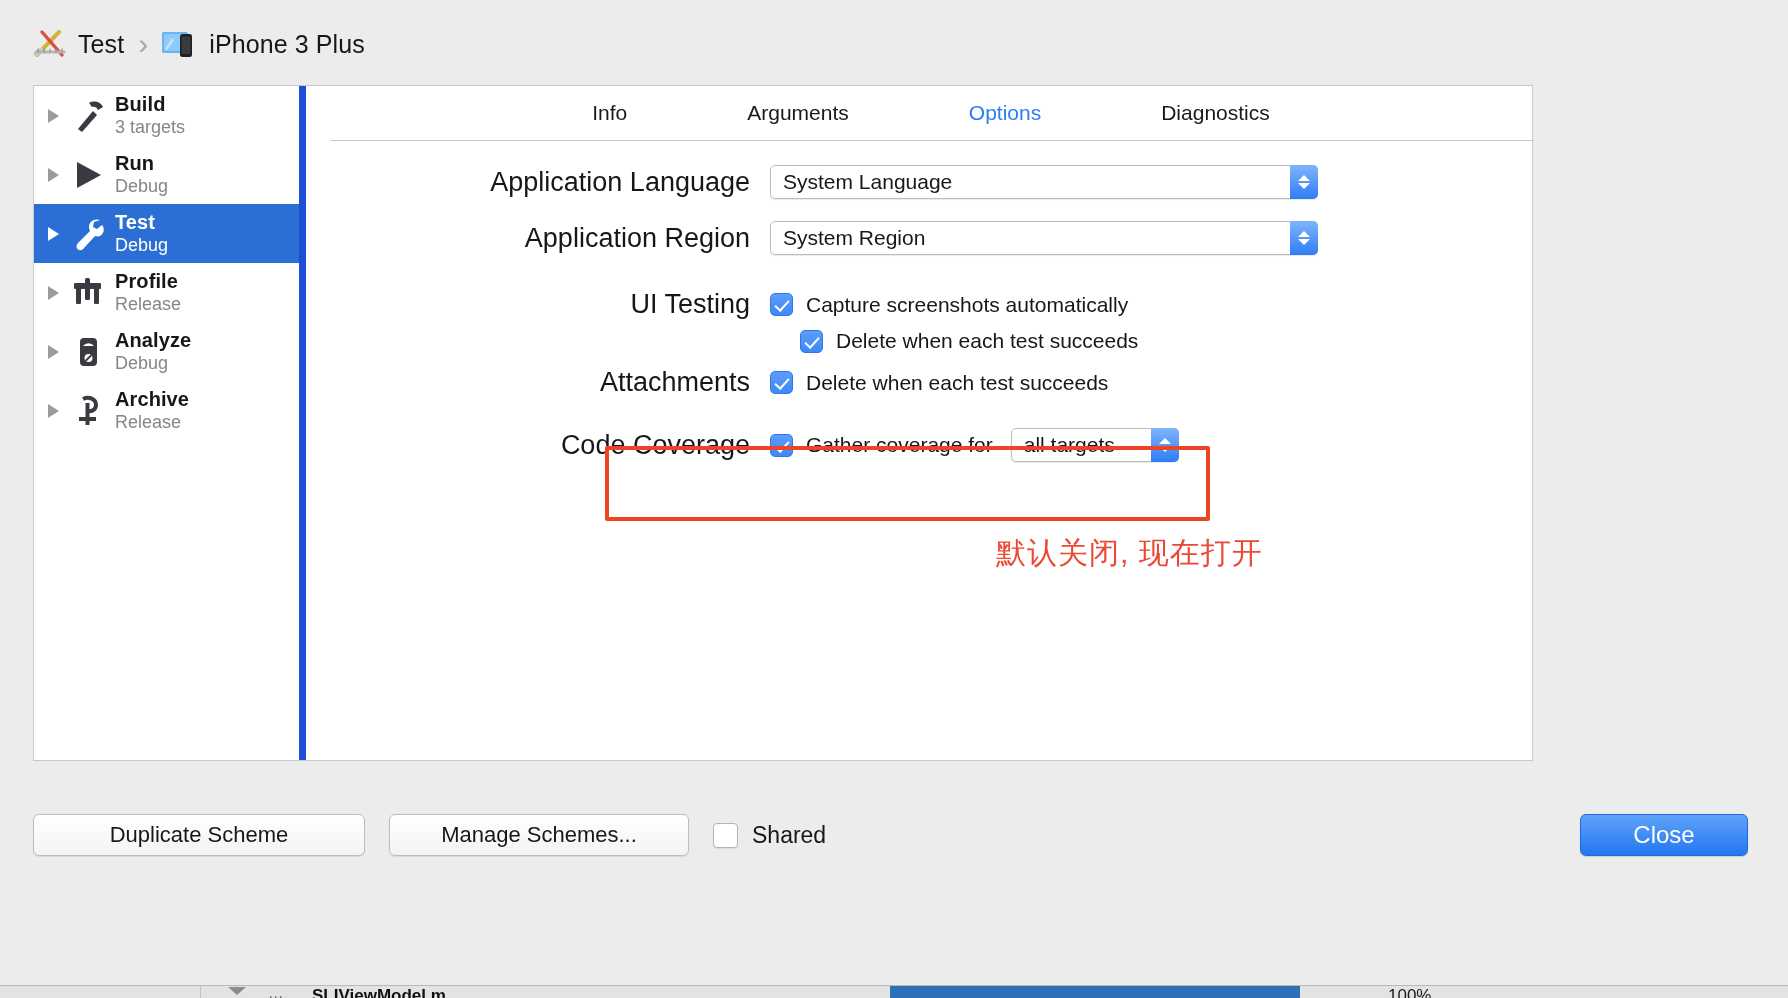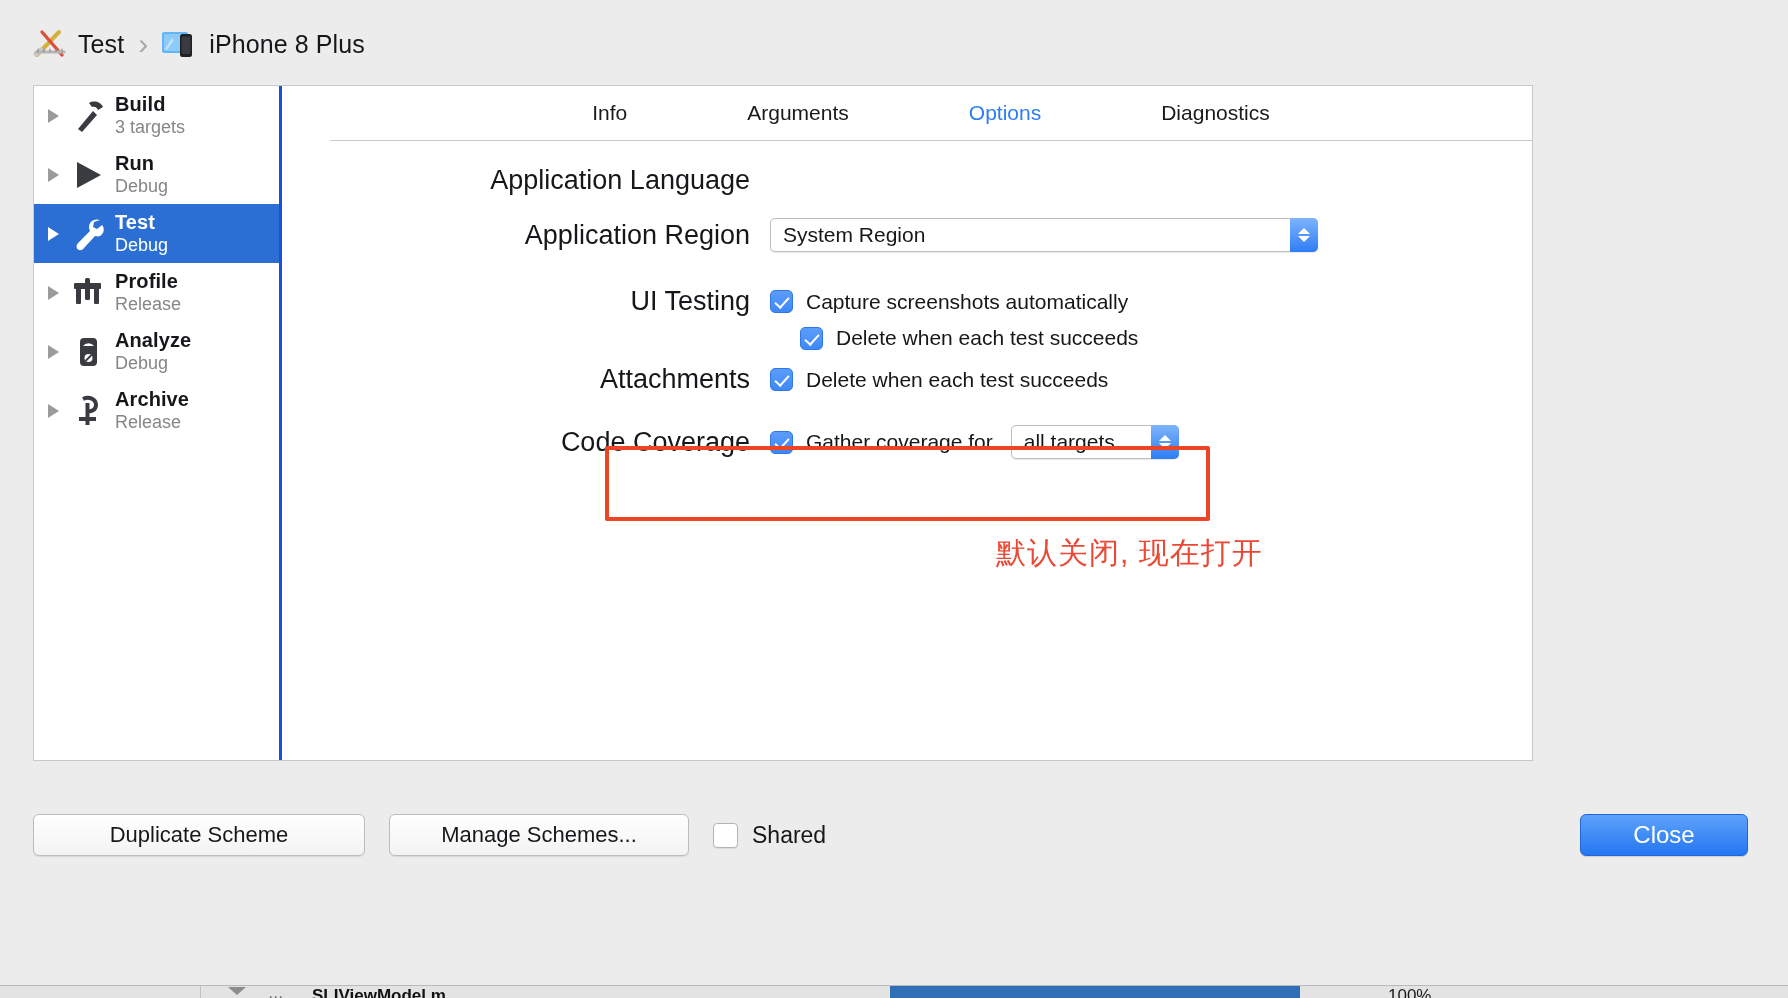--- a/index.html
+++ b/index.html
@@ -38,23 +38,23 @@
 
   
   .panel {
     position: absolute; left: 33px; top: 85px;
     width: 1500px; height: 676px;
     background: #ffffff;
     border: 1px solid #c9c9c9;
   }
   .sidebar {
     position: absolute; left: 0; top: 0;
-    width: 248px; height: 100%;
+    width: 272px; height: 100%;
     background: #ffffff;
-    border-right: 3px solid #1d4ed8;
+    border-right: 7px solid #1d4ed8;
   }
   .side-item {
     position: relative;
     height: 59px;
     display: flex; align-items: center;
     padding-left: 14px;
   }
   .side-item.selected { background: #2c6fd4; }
   .disc {
     width: 0; height: 0;
@@ -294,21 +294,21 @@
       <span class="crumb-sep">›</span>
       <span class="icon-device">
         <svg width="36" height="30" viewBox="0 0 36 30">
           <rect x="1" y="3" width="26" height="21" rx="2" fill="#64b5f6"></rect>
           <rect x="3" y="5" width="22" height="17" rx="1" fill="#8ecbf9"></rect>
           <path d="M4 20 L11 9 L13 11 L6 21 Z" fill="#bfe4fd"></path>
           <rect x="19" y="5" width="12" height="23" rx="2.5" fill="#1f2024"></rect>
           <rect x="20.6" y="7.5" width="8.8" height="17.5" rx="1" fill="#3a3b40"></rect>
         </svg>
       </span>
-      <span class="crumb-label">iPhone 8 Plus</span>
+      <span class="crumb-label">iPhone 3 Plus</span>
     </div>
   </div>
 
   <div class="panel">
 
     <div class="sidebar">
 
       <div class="side-item">
         <span class="disc"></span>
         <span class="side-icon">
@@ -404,20 +404,27 @@
         <span class="tab">Info</span>
         <span class="tab">Arguments</span>
         <span class="tab active">Options</span>
         <span class="tab">Diagnostics</span>
       </div>
 
       <div class="form">
 
         <div class="row" style="margin-bottom:22px;">
           <span class="row-label">Application Language</span>
+          <span class="popup" style="width:548px;">
+            <span class="pval">System Language</span>
+            <span class="stepper">
+              <span class="chev up"></span>
+                <span class="chev dn"></span>
+            </span>
+          </span>
         </div>
 
         <div class="row" style="margin-bottom:34px;">
           <span class="row-label">Application Region</span>
           <span class="popup" style="width:548px;">
             <span class="pval">System Region</span>
             <span class="stepper">
               <span class="chev up"></span>
                 <span class="chev dn"></span>
             </span>

